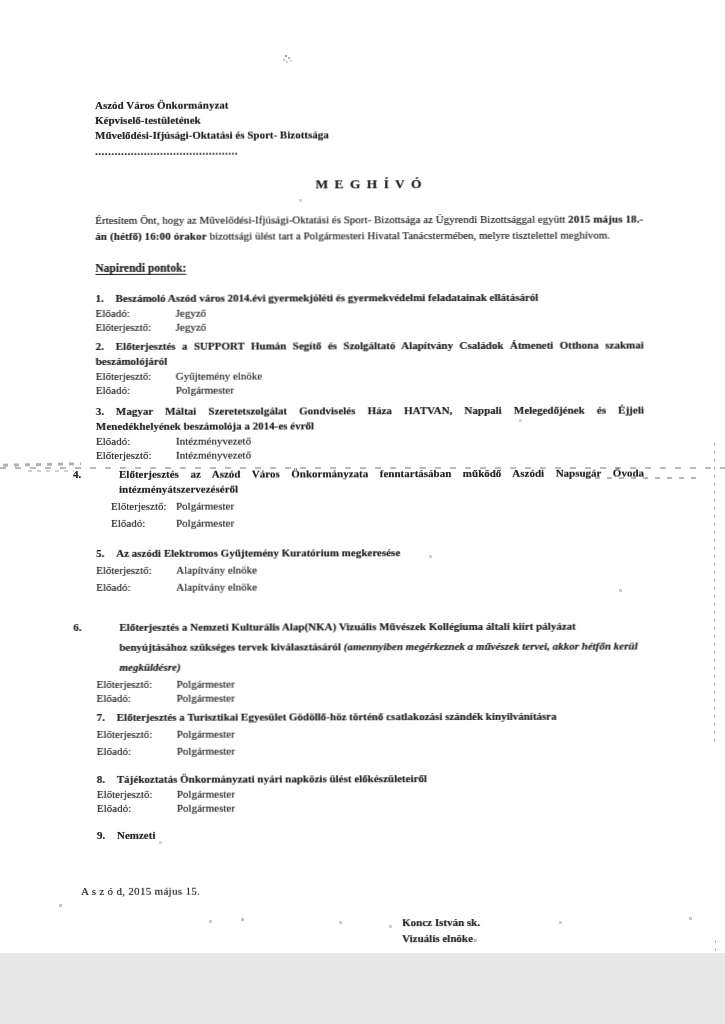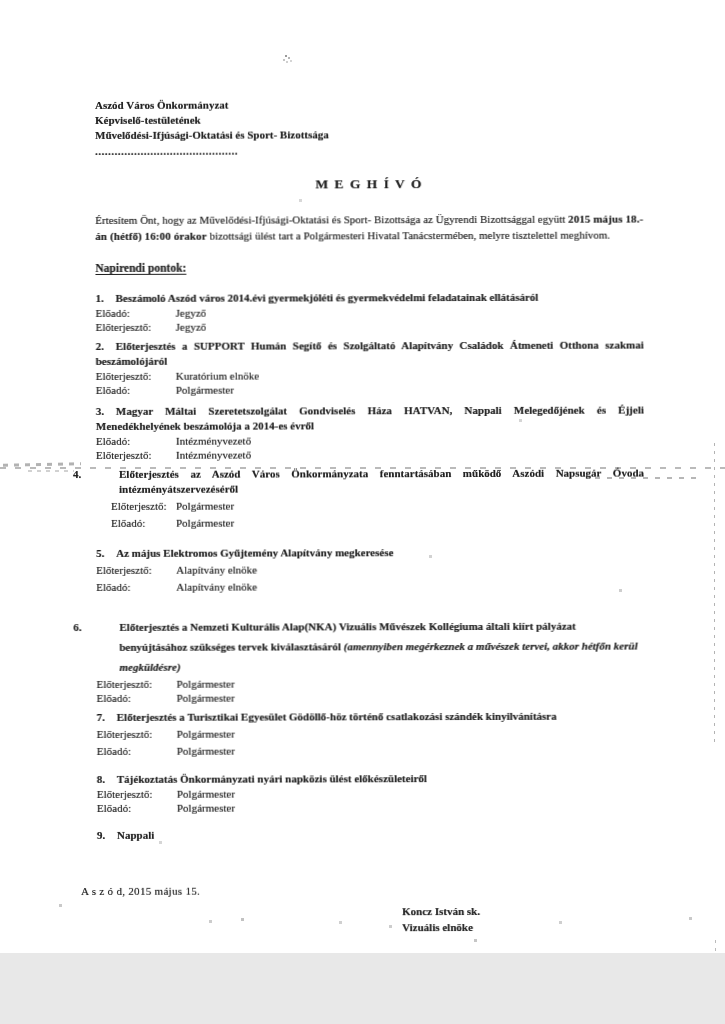--- a/index.html
+++ b/index.html
@@ -43,21 +43,21 @@
   .item.ind .lbl{width:65px;}
   .i1{margin-bottom:5px;}
   .i2{margin-bottom:7px;}
   .i3{margin-bottom:5px;}
   .i4{margin-bottom:14px;}
   .i5{margin-bottom:21px;}
   .i6{margin-bottom:5px;}
   .i7{margin-bottom:12px;}
   .i8{margin-bottom:13px;}
   .date-line{margin-top:41px;margin-left:-16px;letter-spacing:.3px;}
-  .sig{margin-top:5px;margin-left:305px;font-weight:bold;line-height:16px;}
+  .sig{margin-top:16px;margin-left:305px;font-weight:bold;line-height:16px;}
 
   
   .artifact{position:absolute;pointer-events:none;}
   .speck-cluster{left:285px;top:55px;width:2px;height:2px;background:#9a9a9a;
     box-shadow:3px 2px 0 #b5b5b5,-2px 4px 0 #c4c4c4,1px 6px 0 #cfcfcf,5px 5px 0 #d5d5d5;}
   .left-smudge{left:3px;top:463px;width:78px;height:3px;opacity:.45;
     background:repeating-linear-gradient(90deg,#555 0 5px,transparent 5px 11px);
     transform:rotate(-1deg);}
   .left-smudge2{left:28px;top:470px;width:46px;height:2px;opacity:.3;
     background:repeating-linear-gradient(90deg,#666 0 4px,transparent 4px 9px);}
@@ -104,21 +104,21 @@
         <p class="ititle"><span class="num">1.</span><span>Beszámoló Aszód város 2014.évi gyermekjóléti és gyermekvédelmi feladatainak ellátásáról</span></p>
         <div class="rows">
           <div class="row"><span class="lbl">Előadó:</span><span class="val">Jegyző</span></div>
           <div class="row"><span class="lbl">Előterjesztő:</span><span class="val">Jegyző</span></div>
         </div>
       </div>
 
       <div class="item just i2">
         <p class="ititle"><span class="num">2.</span><span>Előterjesztés a SUPPORT Humán Segítő és Szolgáltató Alapítvány Családok Átmeneti Otthona szakmai beszámolójáról</span></p>
         <div class="rows">
-          <div class="row"><span class="lbl">Előterjesztő:</span><span class="val">Kuratórium elnöke</span></div>
+          <div class="row"><span class="lbl">Előterjesztő:</span><span class="val">Gyűjtemény elnöke</span></div>
           <div class="row"><span class="lbl">Előadó:</span><span class="val">Polgármester</span></div>
         </div>
       </div>
 
       <div class="item just i3">
         <p class="ititle"><span class="num">3.</span><span>Magyar Máltai Szeretetszolgálat Gondviselés Háza HATVAN, Nappali Melegedőjének és Éjjeli Menedékhelyének beszámolója a 2014-es évről</span></p>
         <div class="rows">
           <div class="row"><span class="lbl">Előadó:</span><span class="val">Intézményvezető</span></div>
           <div class="row"><span class="lbl">Előterjesztő:</span><span class="val">Intézményvezető</span></div>
         </div>
@@ -126,21 +126,21 @@
 
       <div class="item hang just wide ind loose i4">
         <p class="ititle"><span class="num">4.</span><span>Előterjesztés az Aszód Város Önkormányzata fenntartásában működő Aszódi Napsugár Óvoda intézményátszervezéséről</span></p>
         <div class="rows">
           <div class="row"><span class="lbl">Előterjesztő:</span><span class="val">Polgármester</span></div>
           <div class="row"><span class="lbl">Előadó:</span><span class="val">Polgármester</span></div>
         </div>
       </div>
 
       <div class="item loose i5">
-        <p class="ititle"><span class="num">5.</span><span>Az május Elektromos Gyűjtemény Alapítvány megkeresése</span></p>
+        <p class="ititle"><span class="num">5.</span><span>Az aszódi Elektromos Gyűjtemény Kuratórium megkeresése</span></p>
         <div class="rows">
           <div class="row"><span class="lbl">Előterjesztő:</span><span class="val">Alapítvány elnöke</span></div>
           <div class="row"><span class="lbl">Előadó:</span><span class="val">Alapítvány elnöke</span></div>
         </div>
       </div>
 
       <div class="item hang tall i6">
         <p class="ititle"><span class="num">6.</span><span>Előterjesztés a Nemzeti Kulturális Alap(NKA) Vizuális Művészek Kollégiuma általi kiírt pályázat benyújtásához szükséges tervek kiválasztásáról </span><span class="note">(amennyiben megérkeznek a művészek tervei, akkor hétfőn kerül megküldésre)</span></p>
         <div class="rows">
           <div class="row"><span class="lbl">Előterjesztő:</span><span class="val">Polgármester</span></div>
@@ -158,21 +158,21 @@
 
       <div class="item i8">
         <p class="ititle"><span class="num">8.</span><span>Tájékoztatás Önkormányzati nyári napközis ülést előkészületeiről</span></p>
         <div class="rows">
           <div class="row"><span class="lbl">Előterjesztő:</span><span class="val">Polgármester</span></div>
           <div class="row"><span class="lbl">Előadó:</span><span class="val">Polgármester</span></div>
         </div>
       </div>
 
       <div class="item i9">
-        <p class="ititle"><span class="num">9.</span><span>Nappali</span></p>
+        <p class="ititle"><span class="num">9.</span><span>Nemzeti</span></p>
       </div>
 
     </div>
 
     <div class="date-line">A s z ó d, 2015 május 15.</div>
 
     <div class="sig">
       <div>Koncz István sk.</div>
       <div>Vizuális elnöke</div>
     </div>

